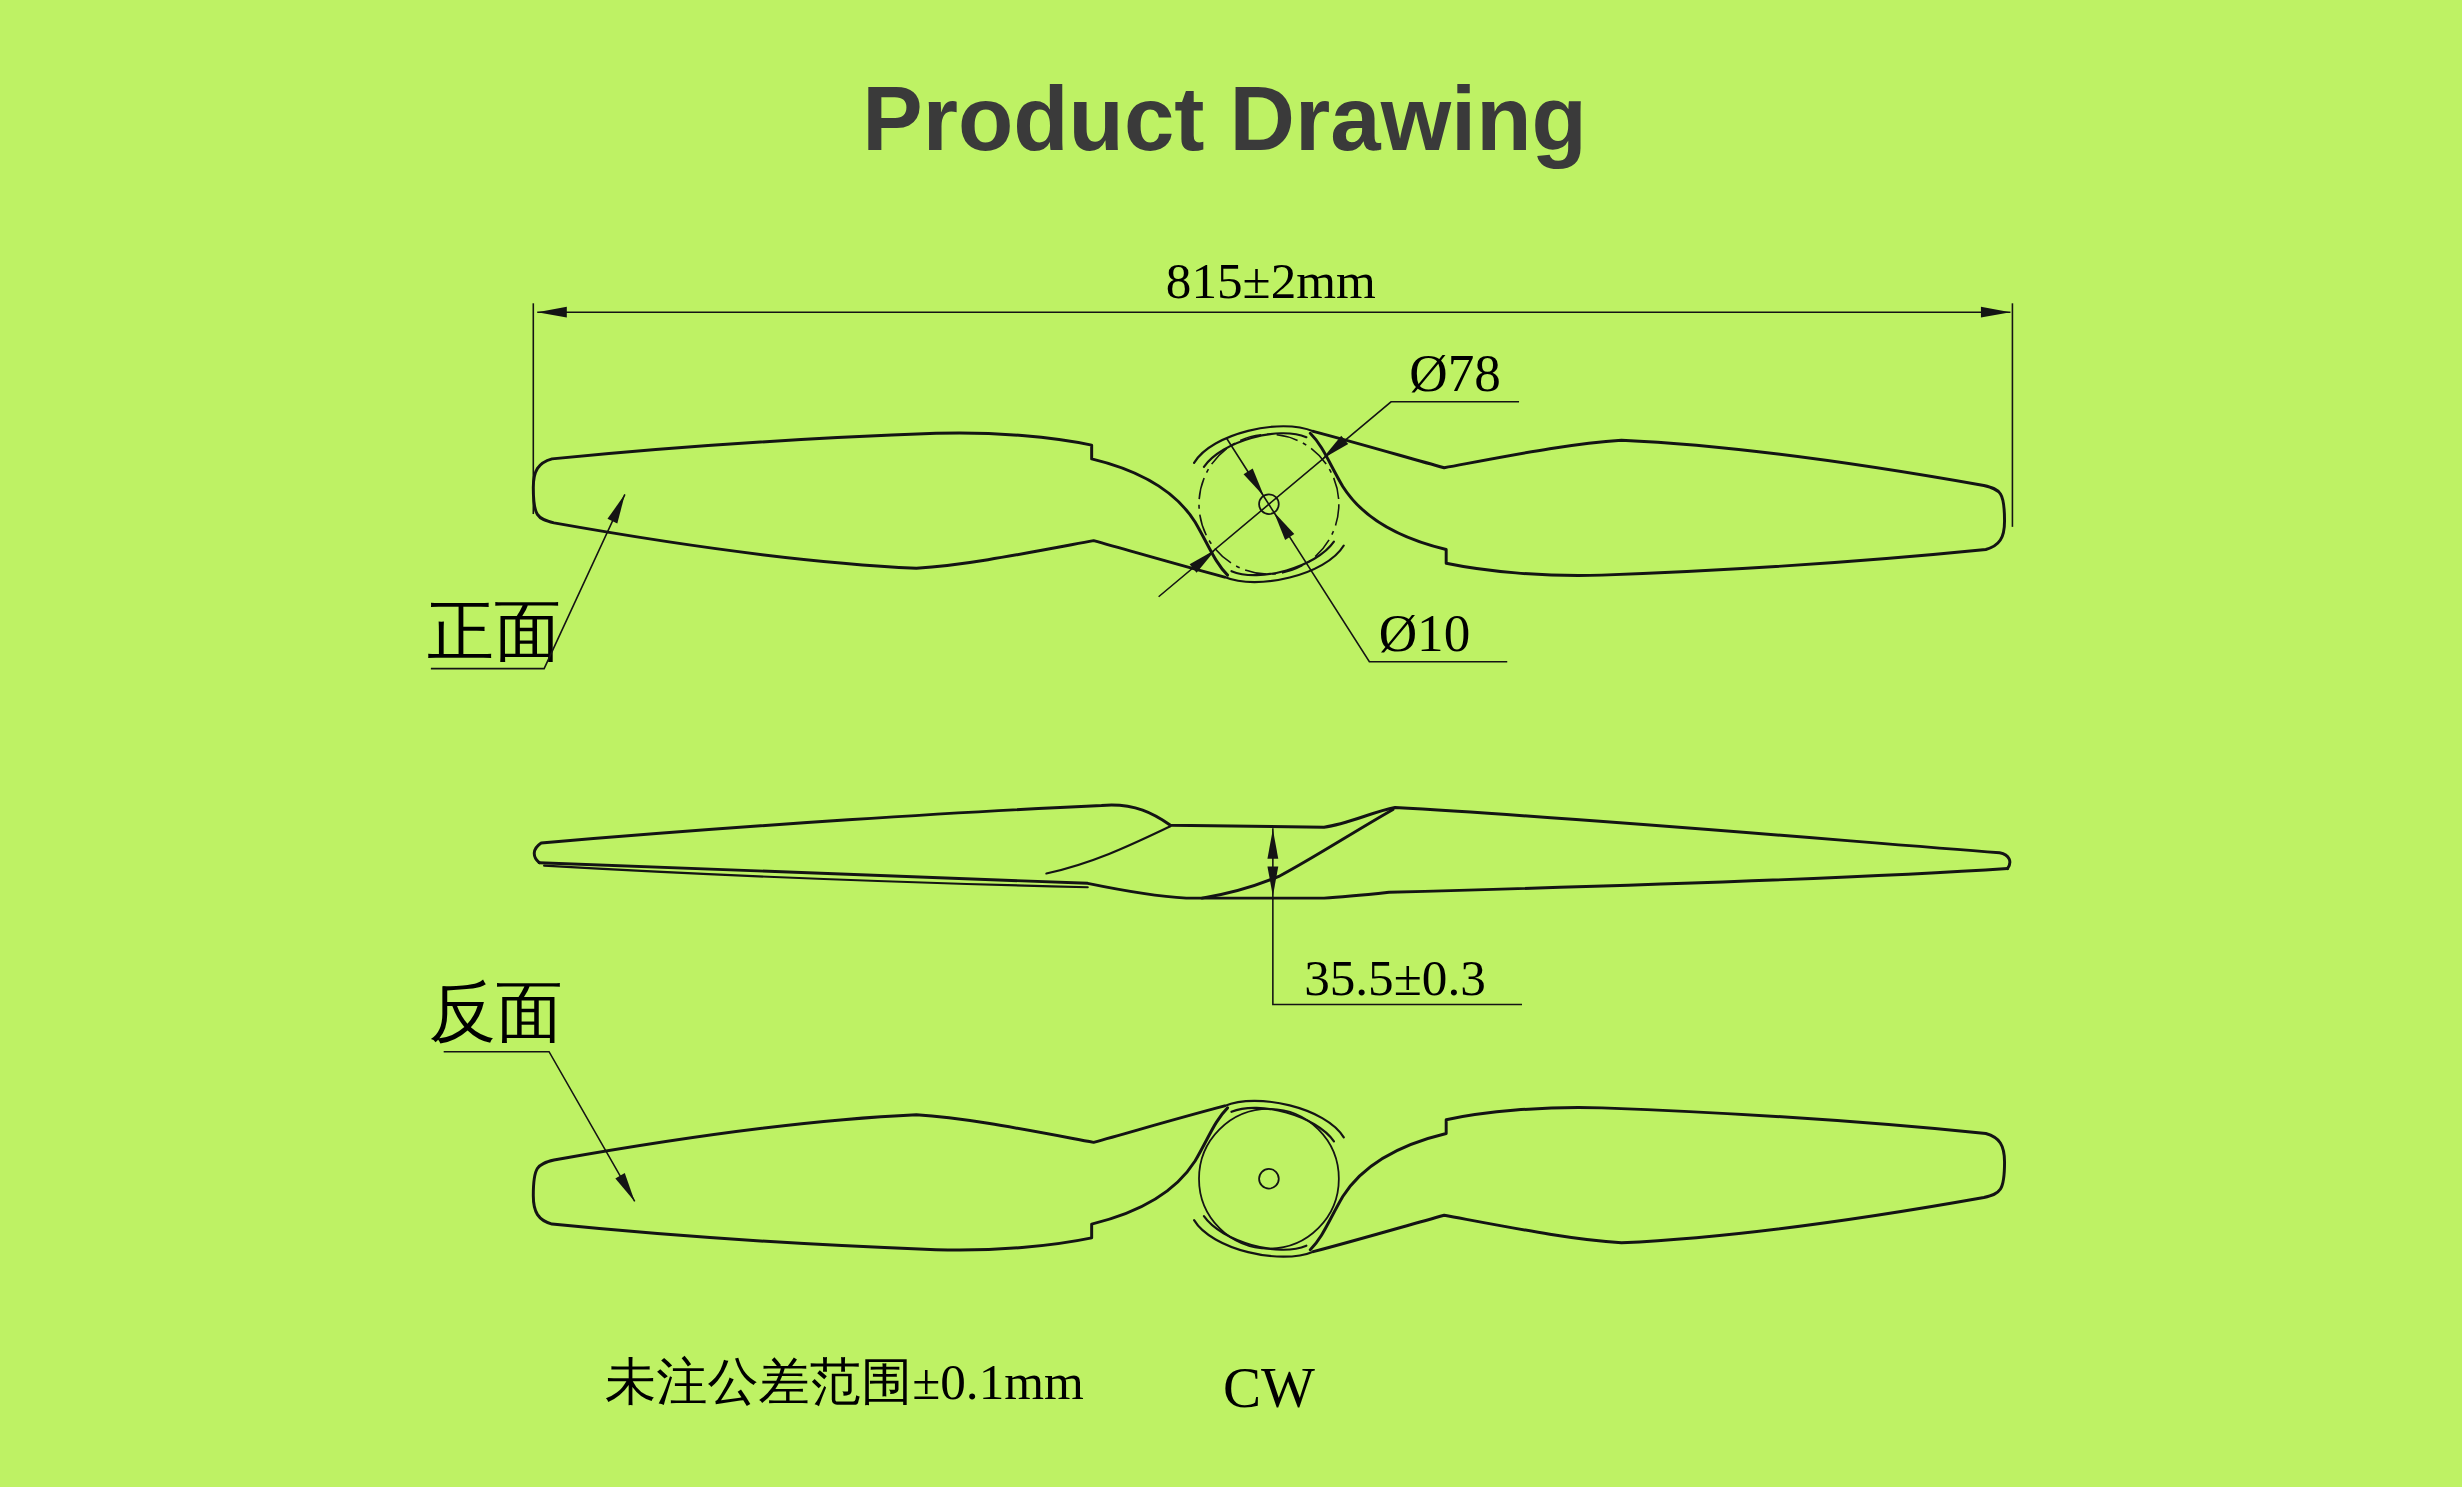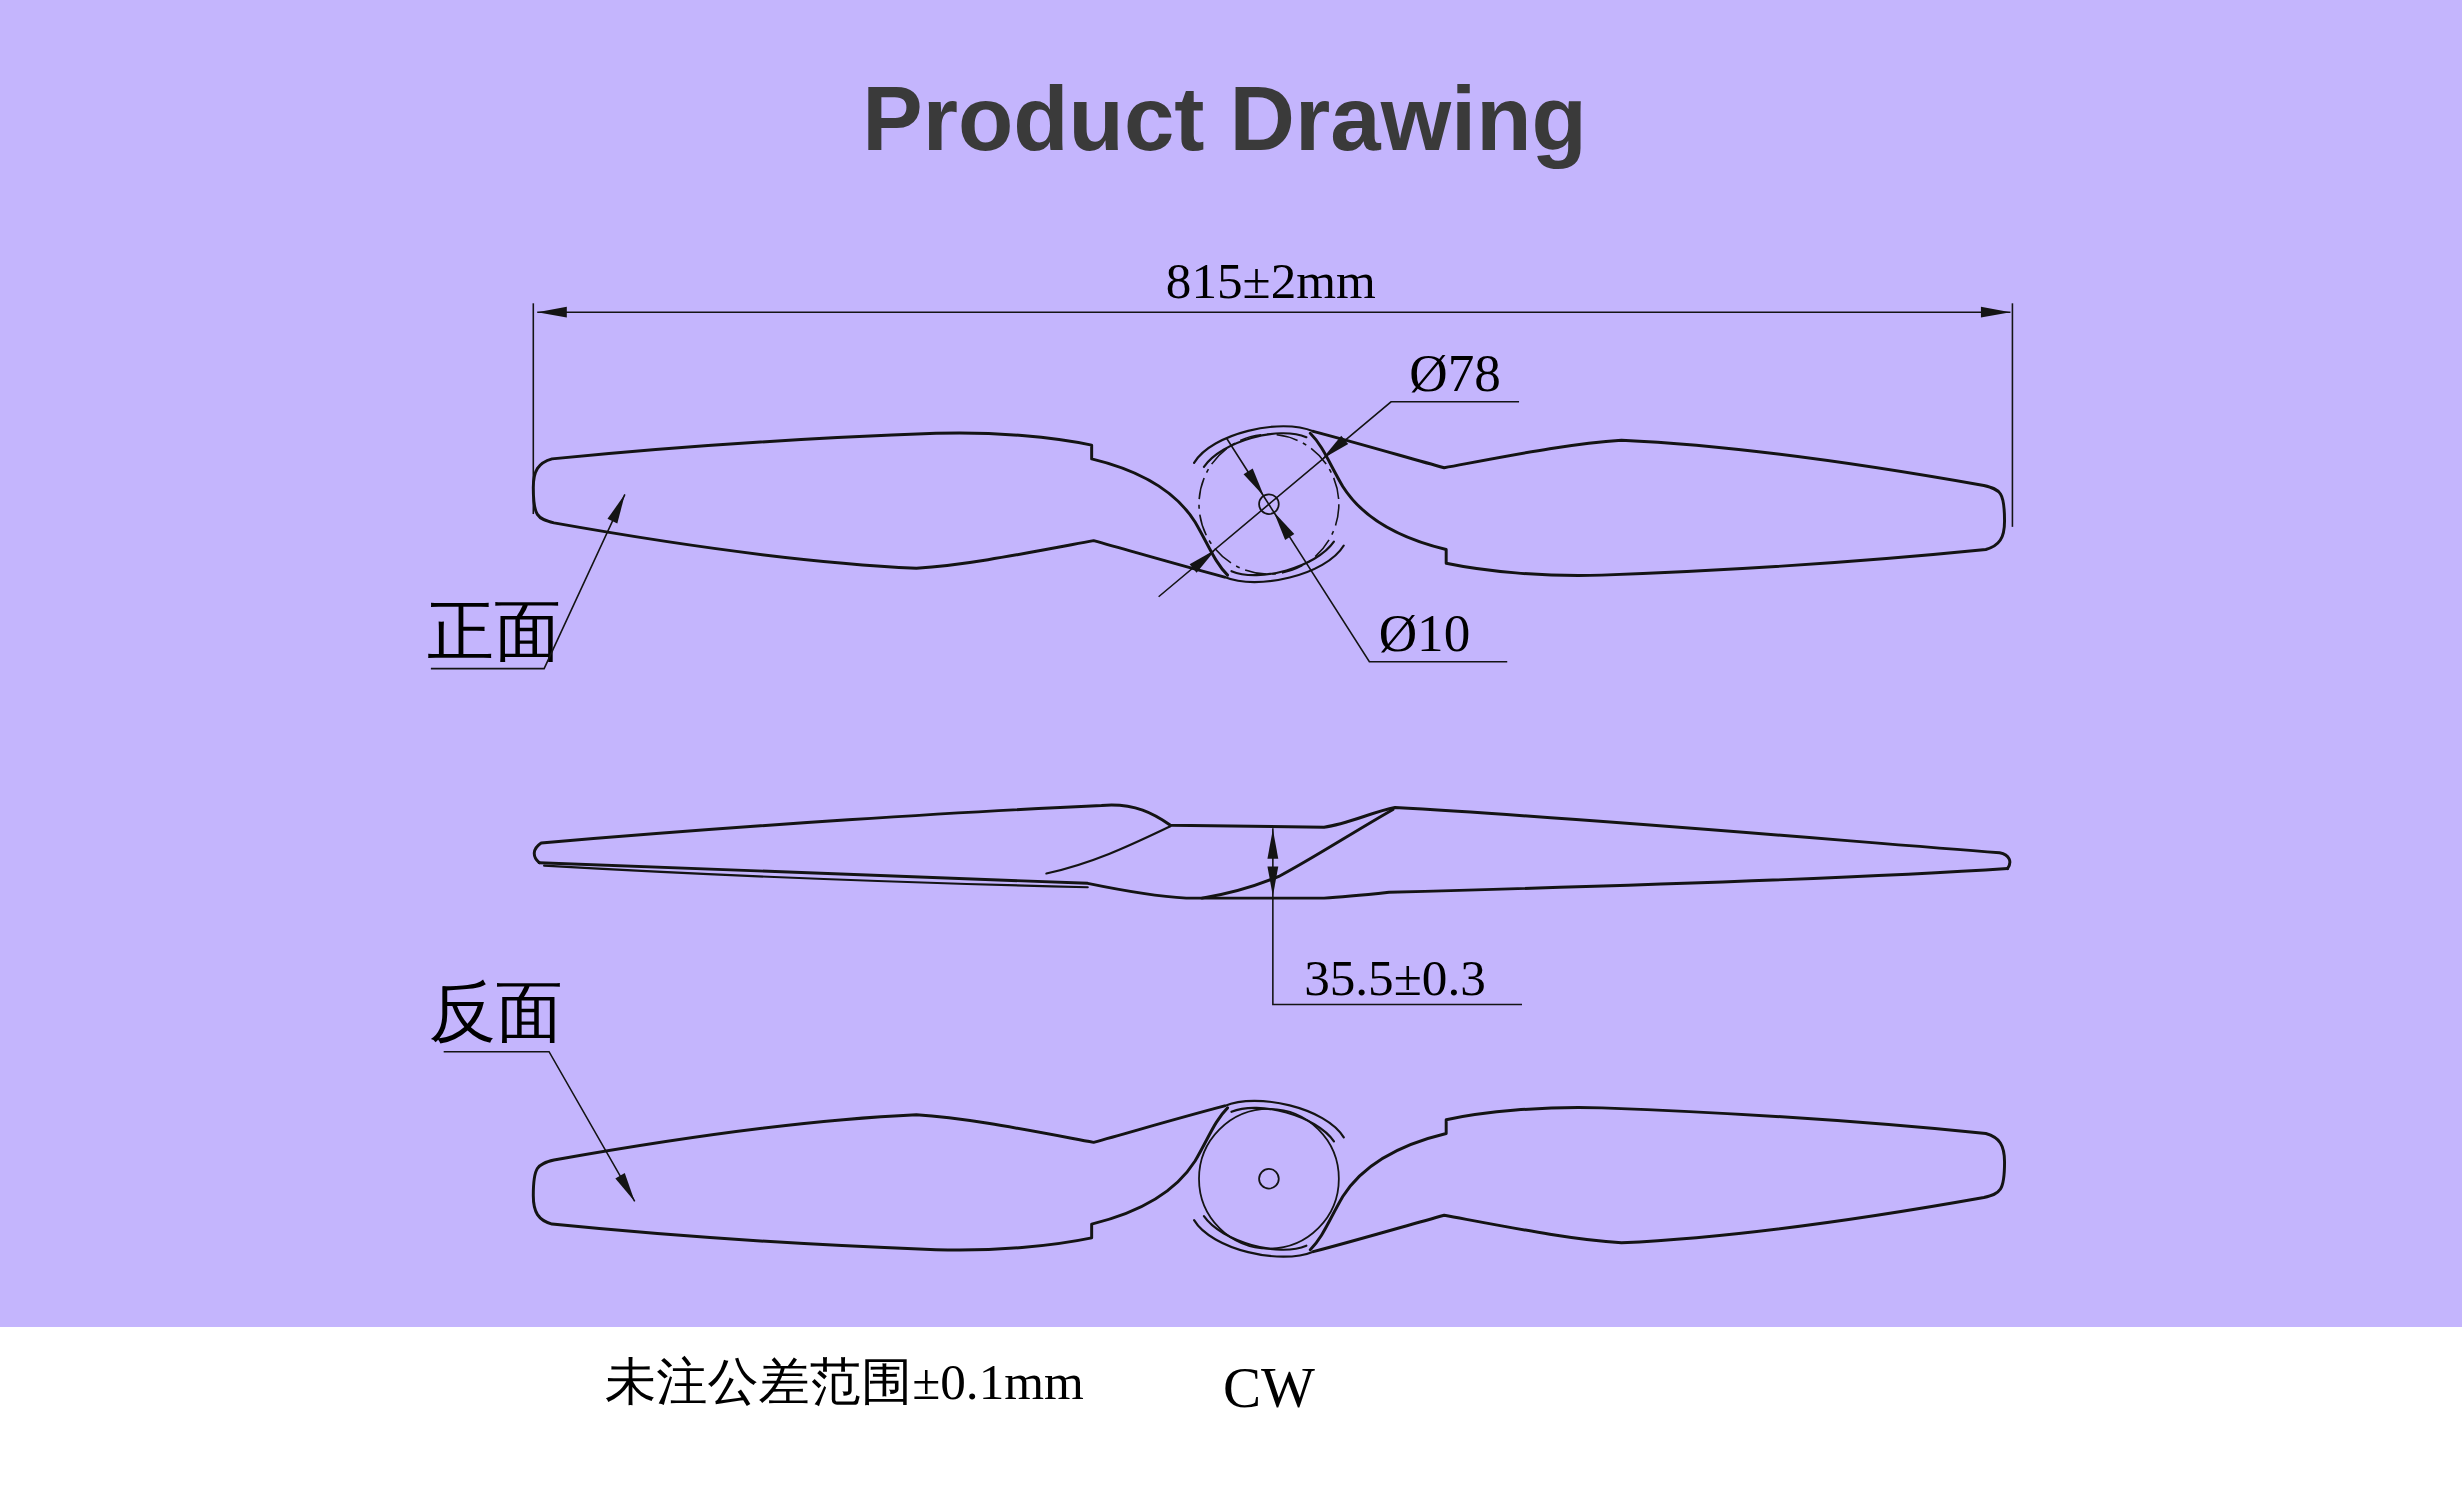--- a/index.html
+++ b/index.html
@@ -7,22 +7,22 @@
     padding: 0;
     background: #ffffff;
     width: 2463px;
     height: 1487px;
     overflow: hidden;
     font-family: "Liberation Serif", serif;
   }
   #stage {
     position: relative;
     width: 2463px;
-    height: 1327px;
-    background: #c4b5fd;
+    height: 1487px;
+    background: #bef264;
   }
   svg { display: block; }
   .outline  { fill: none; stroke: #141414; stroke-width: 3;   stroke-linecap: round; stroke-linejoin: round; }
   .hubline  { fill: none; stroke: #141414; stroke-width: 2.2; stroke-linecap: round; }
   .thinline { fill: none; stroke: #141414; stroke-width: 1.6; stroke-linecap: butt; }
   .dashcirc { fill: none; stroke: #141414; stroke-width: 1.6; stroke-dasharray: 22 6 4 6; }
   .solidcirc{ fill: none; stroke: #141414; stroke-width: 1.8; }
   .arrow    { fill: #141414; stroke: none; }
   .dimtext  { fill: #000000; font-family: "Liberation Serif", serif; }
   .cjktext  { fill: #000000; font-family: "Liberation Serif", serif; }

